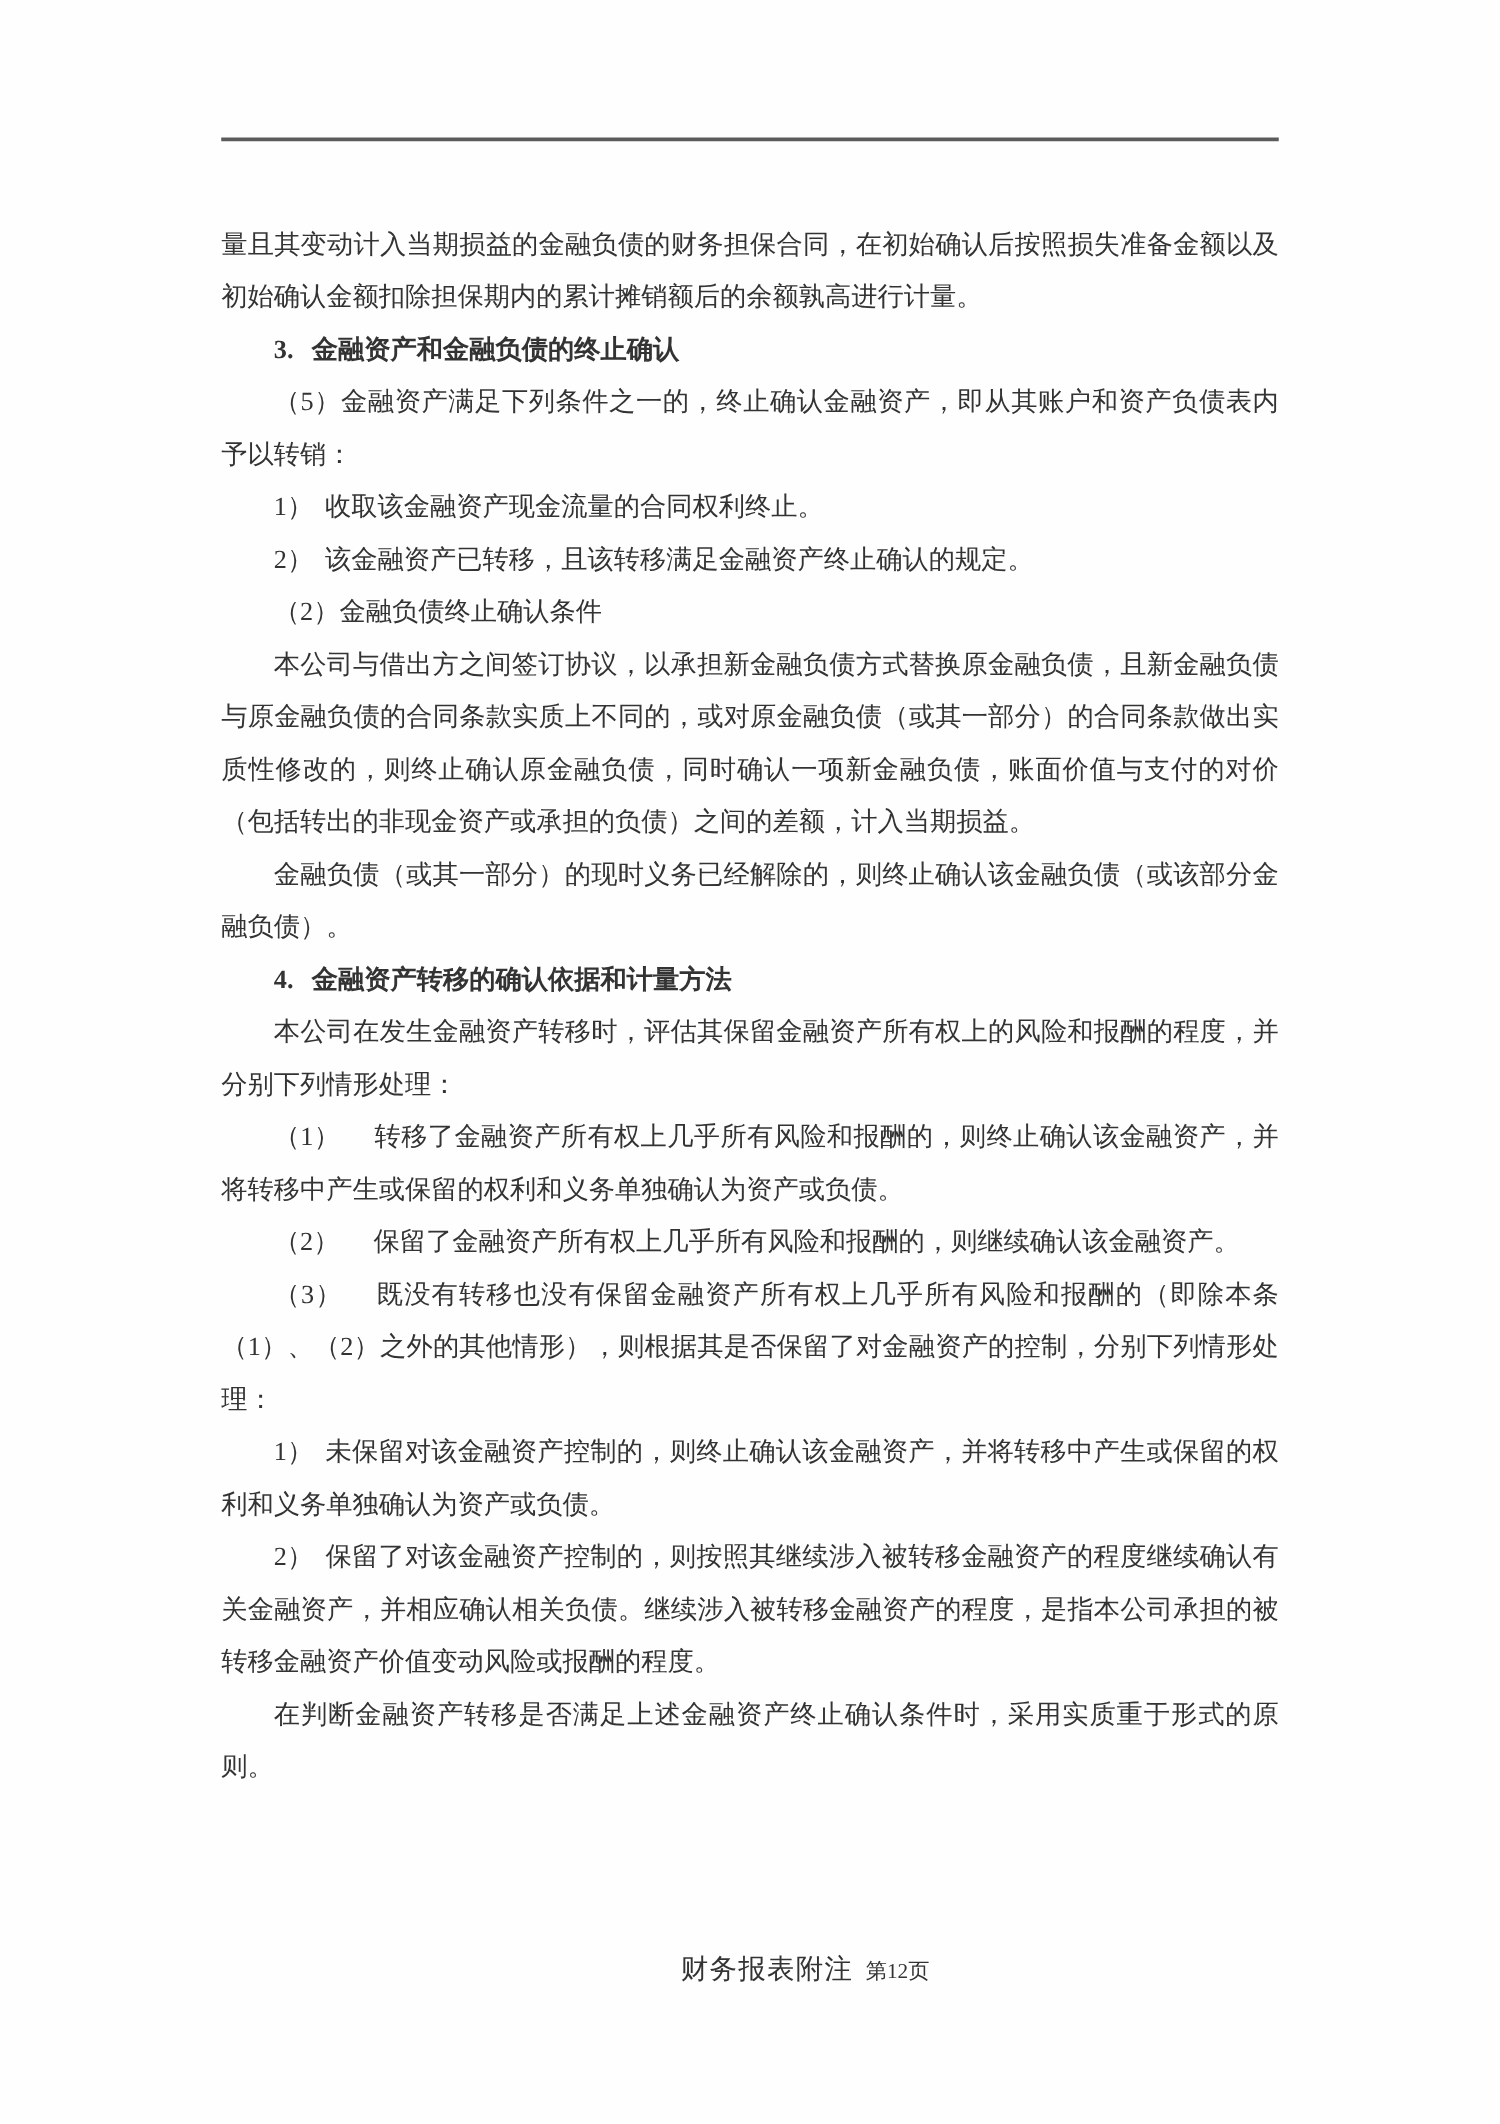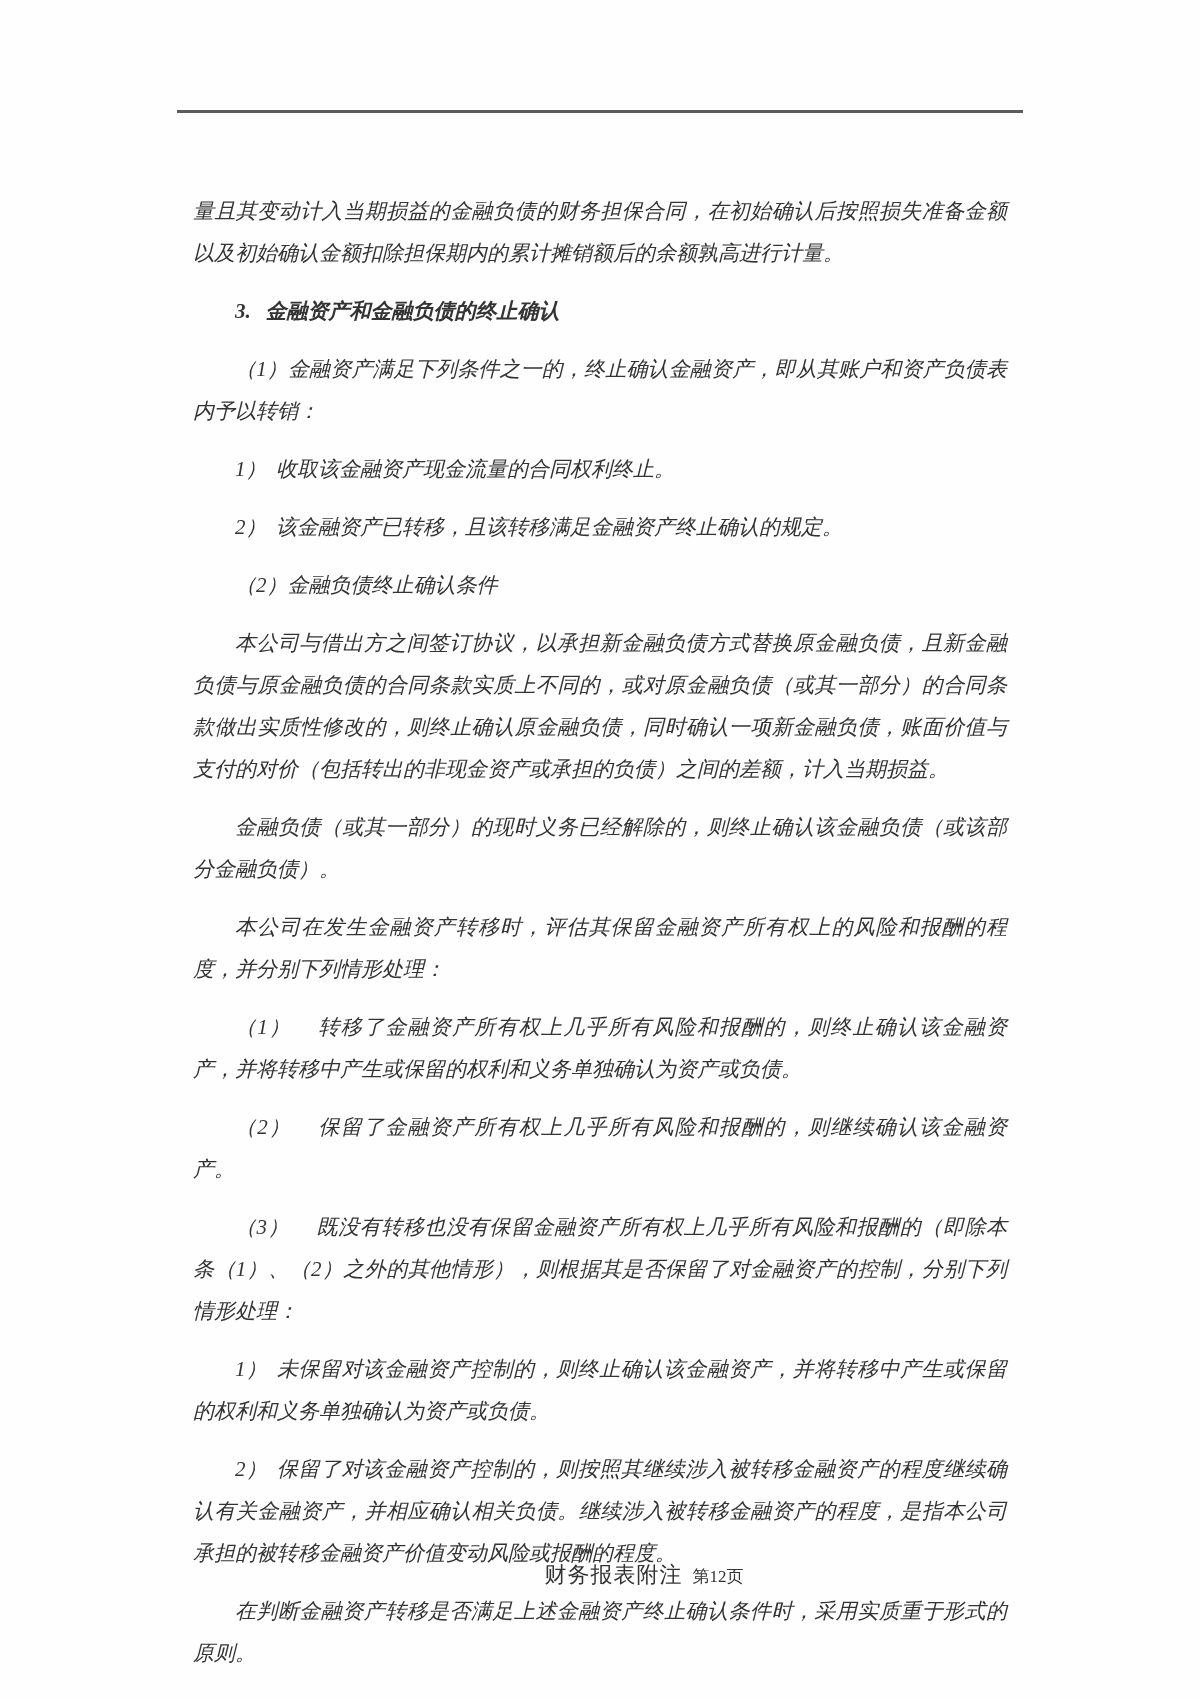--- a/index.html
+++ b/index.html
@@ -28,23 +28,22 @@
     position: absolute;
     left: 177px;
     top: 174px;
     width: 846px;
     font-size: 21px;
     line-height: 42px;
     text-align: justify;
     text-justify: inter-ideograph;
   }
   .para {
-    margin: 16px;
+    margin: 0;
     text-indent: 2em;
-    font-style: italic;
   }
   .para.no-indent {
     text-indent: 0;
   }
   .para.heading {
     font-weight: bold;
   }
   .h-num {
     margin-right: 0.7em;
   }
@@ -78,33 +77,34 @@
 <div class="page">
 
   <div class="header-rule"></div>
 
   <div class="content">
 
     <p class="para no-indent">量且其变动计入当期损益的金融负债的财务担保合同，在初始确认后按照损失准备金额以及初始确认金额扣除担保期内的累计摊销额后的余额孰高进行计量。</p>
 
     <p class="para heading"><span class="h-num">3.</span><span>金融资产和金融负债的终止确认</span></p>
 
-    <p class="para">（1）金融资产满足下列条件之一的，终止确认金融资产，即从其账户和资产负债表内予以转销：</p>
+    <p class="para">（5）金融资产满足下列条件之一的，终止确认金融资产，即从其账户和资产负债表内予以转销：</p>
 
     <p class="para"><span class="marker">1）</span><span>收取该金融资产现金流量的合同权利终止。</span></p>
 
     <p class="para"><span class="marker">2）</span><span>该金融资产已转移，且该转移满足金融资产终止确认的规定。</span></p>
 
     <p class="para">（2）金融负债终止确认条件</p>
 
     <p class="para">本公司与借出方之间签订协议，以承担新金融负债方式替换原金融负债，且新金融负债与原金融负债的合同条款实质上不同的，或对原金融负债（或其一部分）的合同条款做出实质性修改的，则终止确认原金融负债，同时确认一项新金融负债，账面价值与支付的对价（包括转出的非现金资产或承担的负债）之间的差额，计入当期损益。</p>
 
     <p class="para">金融负债（或其一部分）的现时义务已经解除的，则终止确认该金融负债（或该部分金融负债）。</p>
 
 
+    <p class="para heading"><span class="h-num">4.</span><span>金融资产转移的确认依据和计量方法</span></p>
 
     <p class="para">本公司在发生金融资产转移时，评估其保留金融资产所有权上的风险和报酬的程度，并分别下列情形处理：</p>
 
     <p class="para"><span class="marker wide">（1）</span><span>转移了金融资产所有权上几乎所有风险和报酬的，则终止确认该金融资产，并将转移中产生或保留的权利和义务单独确认为资产或负债。</span></p>
 
     <p class="para"><span class="marker wide">（2）</span><span>保留了金融资产所有权上几乎所有风险和报酬的，则继续确认该金融资产。</span></p>
 
     <p class="para"><span class="marker wide">（3）</span><span>既没有转移也没有保留金融资产所有权上几乎所有风险和报酬的（即除本条（1）、（2）之外的其他情形），则根据其是否保留了对金融资产的控制，分别下列情形处理：</span></p>
 
     <p class="para"><span class="marker">1）</span><span>未保留对该金融资产控制的，则终止确认该金融资产，并将转移中产生或保留的权利和义务单独确认为资产或负债。</span></p>

